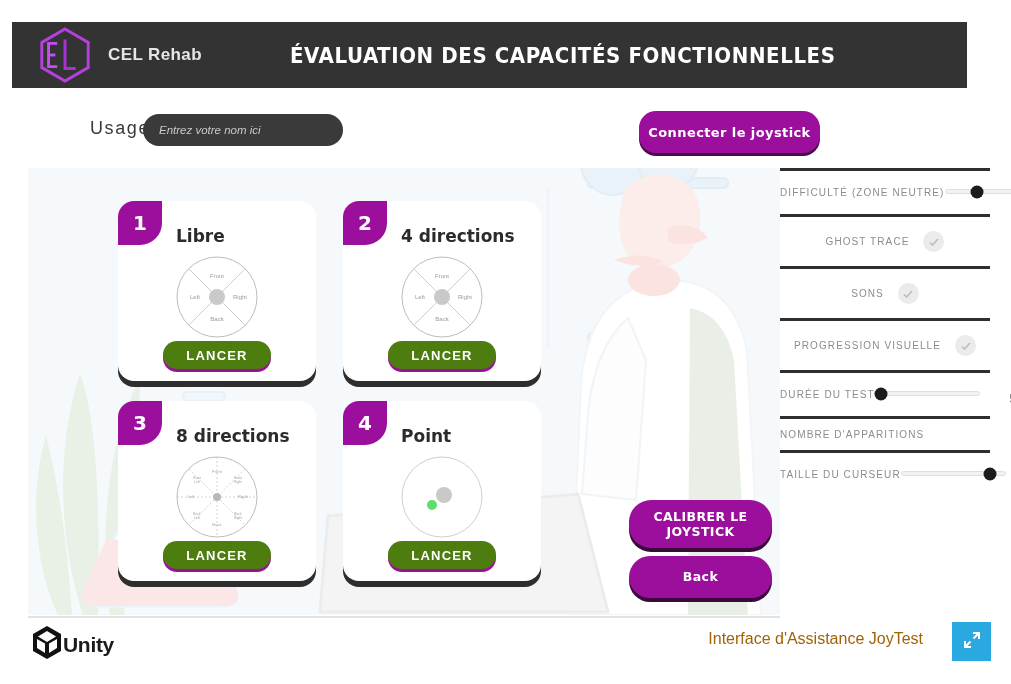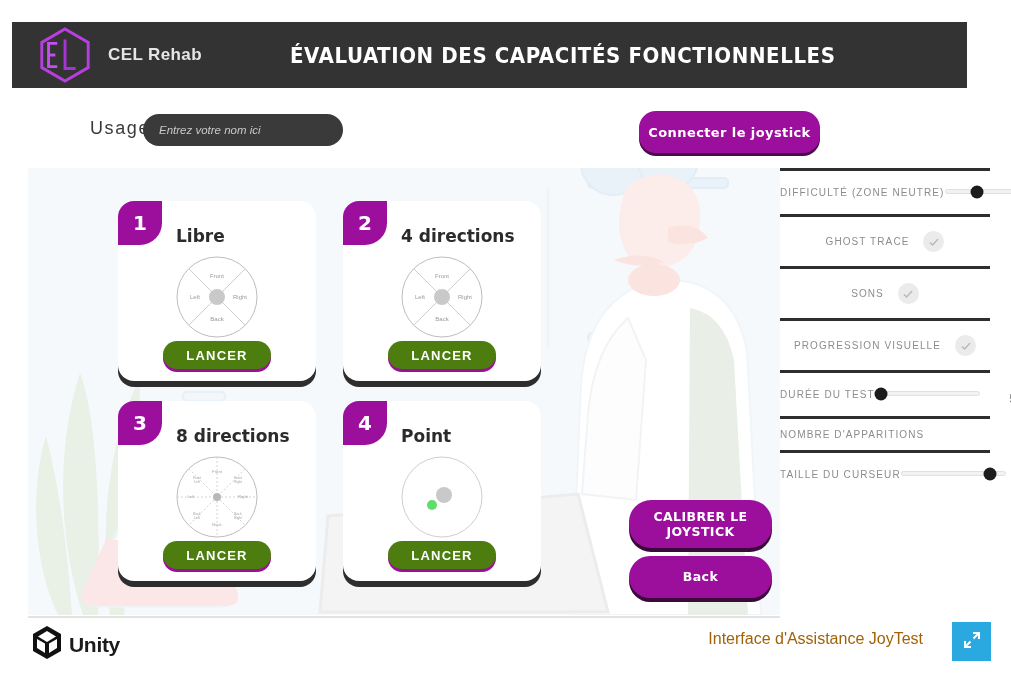--- a/index.html
+++ b/index.html
@@ -150,21 +150,21 @@
   }
   .checkbox {
     width: 21px; height: 21px; border-radius: 50%;
     background: #ebebeb; display: flex; align-items: center; justify-content: center;
     cursor: pointer;
   }
   .checkbox svg { width: 12px; height: 12px; }
 
   
   .footer-rule { position: absolute; left: 28px; top: 616px; width: 752px; height: 2px; background: #e2e2e2; }
-  .unity { position: absolute; left: 32px; top: 626px; display: flex; align-items: center; gap: 7px; }
+  .unity { position: absolute; left: 32px; top: 626px; display: flex; align-items: center; gap: 1px; }
   .unity-name { font-size: 21px; font-weight: 700; color: #1b1b1b; letter-spacing: -.3px; }
   .footer-title {
     position: absolute; right: 88px; top: 630px;
     font-size: 16px; color: #a16207;
   }
   .expand-btn {
     position: absolute; left: 952px; top: 622px;
     width: 39px; height: 39px; background: #2aa8e0;
     border: none; display: flex; align-items: center; justify-content: center;
     cursor: pointer;

